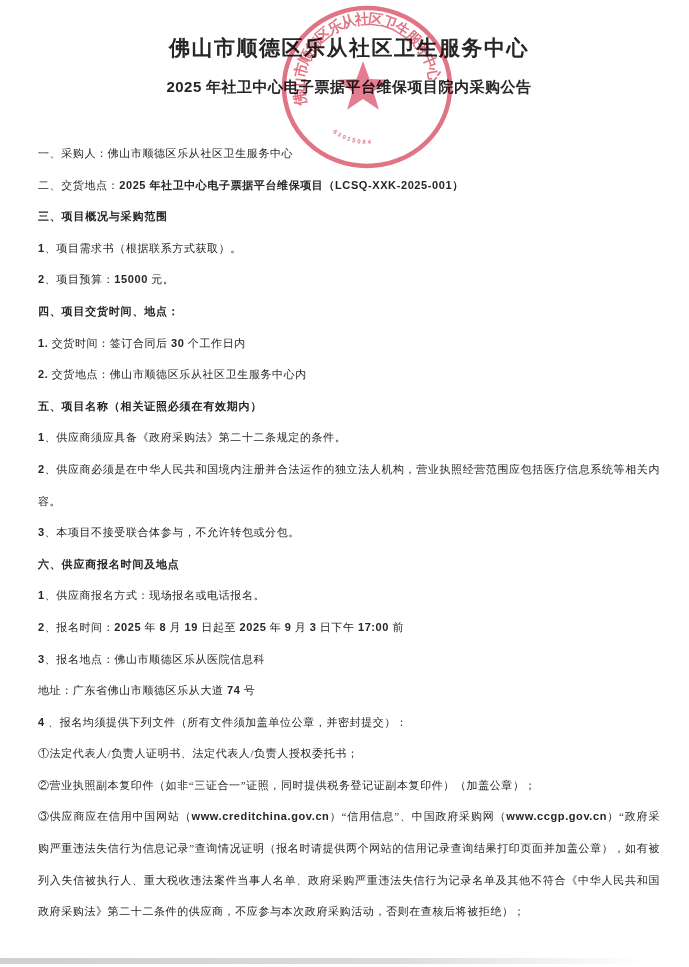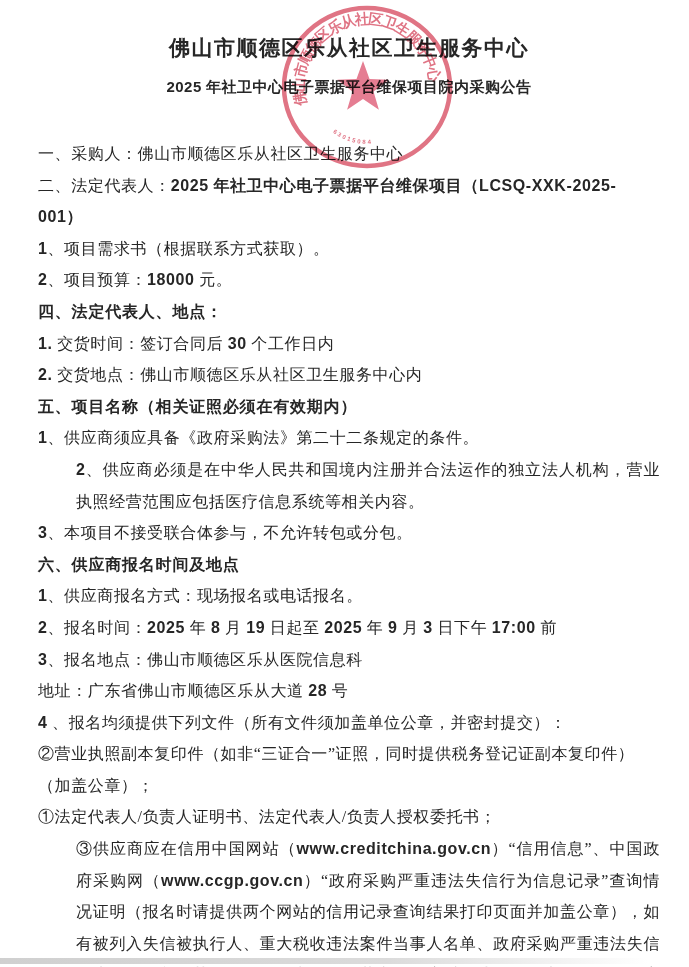--- a/index.html
+++ b/index.html
@@ -20,24 +20,24 @@
     letter-spacing:1.5px;
   }
   .title2{
     margin:17px 0 0;text-align:center;
     font-size:15px;line-height:22px;font-weight:bold;
     letter-spacing:0.5px;
   }
   .doc-body{margin-top:40px;}
   .line{
     min-height:31.6px;line-height:31.6px;
-    font-size:16px;letter-spacing:0.6px;
+    font-size:11px;letter-spacing:0.6px;
   }
   .line.h{font-weight:bold;letter-spacing:0.8px;}
-  .line.pw{text-align:justify;margin-left:38px;}
+  .line.pw{text-align:justify;}
   .run.bold{font-weight:bold;}
   .num{
     font-family:"Liberation Sans","DejaVu Sans",sans-serif;
     font-weight:bold;
   }
   
   .stamp{
     position:absolute;left:279px;top:3px;
     width:174px;height:168px;
     mix-blend-mode:multiply;
@@ -55,38 +55,39 @@
 </head>
 <body>
 
 <div class="page">
 
   <div class="doc">
     <h1 class="title1 autonum">佛山市顺德区乐从社区卫生服务中心</h1>
     <h2 class="title2 autonum"><span class="num">2025</span> 年社卫中心电子票据平台维保项目院内采购公告</h2>
     <div class="doc-body">
         <div class="line p"><span class="run">一、采购人：佛山市顺德区乐从社区卫生服务中心</span></div>
-        <div class="line p"><span class="run">二、法定代表人：</span><span class="run bold"><span class="num">2025</span> 年社卫中心电子票据平台维保项目（<span class="num">LCSQ-XXK-2025-001</span>）</span></div>
+        <div class="line p"><span class="run">二、交货地点：</span><span class="run bold"><span class="num">2025</span> 年社卫中心电子票据平台维保项目（<span class="num">LCSQ-XXK-2025-001</span>）</span></div>
+        <div class="line h"><span class="run bold">三、项目概况与采购范围</span></div>
         <div class="line p"><span class="run"><span class="num">1</span>、项目需求书（根据联系方式获取）。</span></div>
-        <div class="line p"><span class="run"><span class="num">2</span>、项目预算：<span class="num">18000</span> 元。</span></div>
-        <div class="line h"><span class="run bold">四、法定代表人、地点：</span></div>
+        <div class="line p"><span class="run"><span class="num">2</span>、项目预算：<span class="num">15000</span> 元。</span></div>
+        <div class="line h"><span class="run bold">四、项目交货时间、地点：</span></div>
         <div class="line p"><span class="run"><span class="num">1.</span> 交货时间：签订合同后 <span class="num">30</span> 个工作日内</span></div>
         <div class="line p"><span class="run"><span class="num">2.</span> 交货地点：佛山市顺德区乐从社区卫生服务中心内</span></div>
         <div class="line h"><span class="run bold">五、项目名称（相关证照必须在有效期内）</span></div>
         <div class="line p"><span class="run"><span class="num">1</span>、供应商须应具备《政府采购法》第二十二条规定的条件。</span></div>
         <div class="line pw"><span class="run"><span class="num">2</span>、供应商必须是在中华人民共和国境内注册并合法运作的独立法人机构，营业执照经营范围应包括医疗信息系统等相关内容。</span></div>
         <div class="line p"><span class="run"><span class="num">3</span>、本项目不接受联合体参与，不允许转包或分包。</span></div>
         <div class="line h"><span class="run bold">六、供应商报名时间及地点</span></div>
         <div class="line p"><span class="run"><span class="num">1</span>、供应商报名方式：现场报名或电话报名。</span></div>
         <div class="line p"><span class="run"><span class="num">2</span>、报名时间：<span class="num">2025</span> 年 <span class="num">8</span> 月 <span class="num">19</span> 日起至 <span class="num">2025</span> 年 <span class="num">9</span> 月 <span class="num">3</span> 日下午 <span class="num">17:00</span> 前</span></div>
         <div class="line p"><span class="run"><span class="num">3</span>、报名地点：佛山市顺德区乐从医院信息科</span></div>
-        <div class="line p"><span class="run">地址：广东省佛山市顺德区乐从大道 <span class="num">28</span> 号</span></div>
+        <div class="line p"><span class="run">地址：广东省佛山市顺德区乐从大道 <span class="num">74</span> 号</span></div>
         <div class="line p"><span class="run"><span class="num">4</span> 、报名均须提供下列文件（所有文件须加盖单位公章，并密封提交）：</span></div>
+        <div class="line p"><span class="run">①法定代表人/负责人证明书、法定代表人/负责人授权委托书；</span></div>
         <div class="line p"><span class="run">②营业执照副本复印件（如非“三证合一”证照，同时提供税务登记证副本复印件）（加盖公章）；</span></div>
-        <div class="line p"><span class="run">①法定代表人/负责人证明书、法定代表人/负责人授权委托书；</span></div>
         <div class="line pw"><span class="run">③供应商应在信用中国网站（<span class="num">www.creditchina.gov.cn</span>）“信用信息”、中国政府采购网（<span class="num">www.ccgp.gov.cn</span>）“政府采购严重违法失信行为信息记录”查询情况证明（报名时请提供两个网站的信用记录查询结果打印页面并加盖公章），如有被列入失信被执行人、重大税收违法案件当事人名单、政府采购严重违法失信行为记录名单及其他不符合《中华人民共和国政府采购法》第二十二条件的供应商，不应参与本次政府采购活动，否则在查核后将被拒绝）；</span></div>
       </div>
   </div>
 
   <svg class="stamp" viewBox="0 0 174 168" xmlns="http://www.w3.org/2000/svg" aria-hidden="true">
     <g fill="none" opacity="0.85">
       <ellipse cx="88" cy="84" rx="83" ry="79" stroke="#d6495f" stroke-width="4.5"></ellipse>
       <path id="sealArc" d="M 28.8 105.5 A 63 63 0 1 1 147.2 105.5" fill="none" stroke="none"></path>
       <text font-size="14.5" font-weight="bold" fill="#d6495f" letter-spacing="1" font-family="Liberation Serif, DejaVu Serif, serif">
         <textPath href="#sealArc" startOffset="4" textLength="212">佛山市顺德区乐从社区卫生服务中心</textPath>

